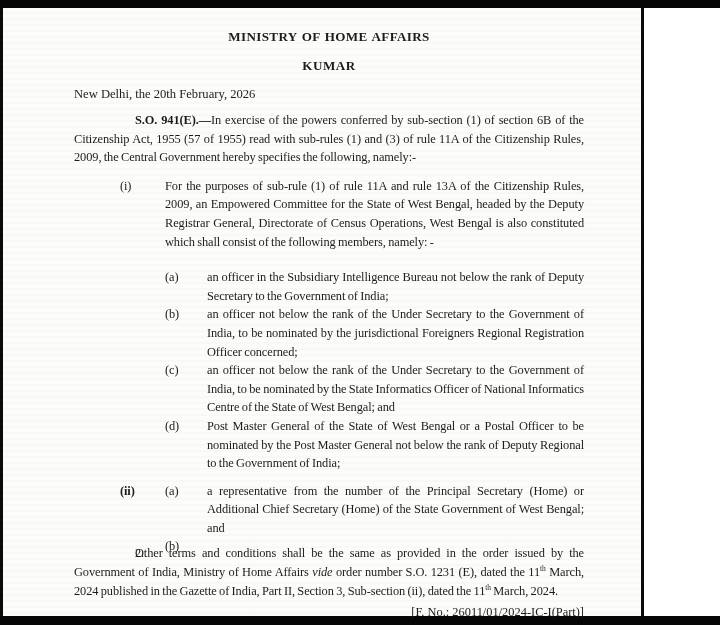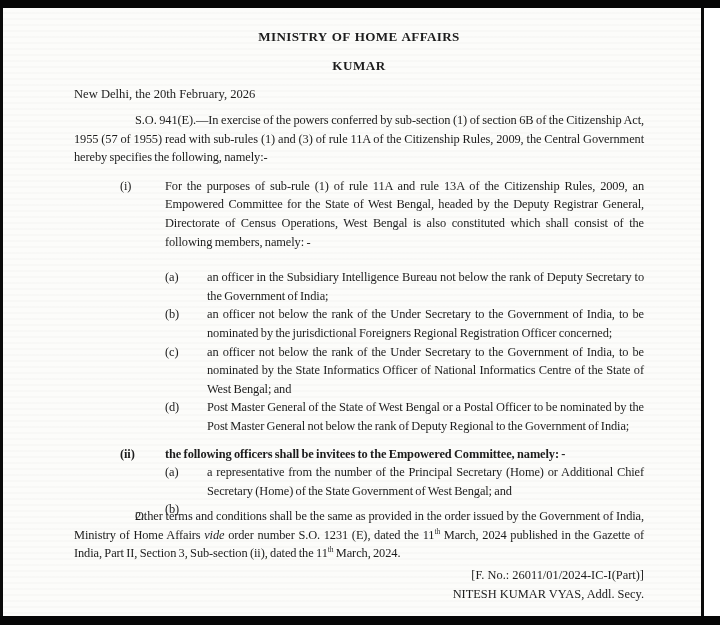--- a/index.html
+++ b/index.html
@@ -3,21 +3,21 @@
 <meta charset="utf-8">
 <style>
   html, body {
     margin: 0; padding: 0;
     width: 720px; height: 625px;
     overflow: hidden;
     background: #ffffff;
   }
   .page {
     position: relative;
-    width: 704px; height: 625px;
+    width: 644px; height: 625px;
     background:
       repeating-linear-gradient(180deg, rgba(0,0,0,0.015) 0 2px, rgba(255,255,255,0) 2px 6px),
       #fcfcfa;
     font-family: "Liberation Serif", serif;
     color: #1c1c1c;
     font-size: 12.4px;
     letter-spacing: -0.1px;
     word-spacing: -0.6px;
   }
   .bar-top    { position: absolute; top: 0; left: 0; width: 720px; height: 8px; background: #060606; }
@@ -36,21 +36,21 @@
     font-weight: bold; font-size: 13.1px; letter-spacing: 0.5px;
   }
   .h-date { margin-top: 13px; font-size: 12.6px; letter-spacing: 0; word-spacing: 0; }
 
   .opening {
     margin-top: 9px;
     text-align: justify;
     text-indent: 61px;
     line-height: 18.6px;
   }
-  .b  { font-weight: normal; }
+  .b  { font-weight: bold; }
   .it { font-style: italic; }
   .sup { vertical-align: super; font-size: 7.5px; line-height: 0; }
 
   .clause {
     position: relative;
     margin-top: 10px;
     padding-left: 91px;
     text-align: justify;
     line-height: 18.6px;
   }
@@ -108,21 +108,21 @@
       </div>
       <div class="subitem">
         <span class="marker">(c)</span><span>an officer not below the rank of the Under Secretary to the Government of India, to be nominated by the State Informatics Officer of National Informatics Centre of the State of West Bengal; and</span>
       </div>
       <div class="subitem">
         <span class="marker">(d)</span><span>Post Master General of the State of West Bengal or a Postal Officer to be nominated by the Post Master General not below the rank of Deputy Regional to the Government of India;</span>
       </div>
     </div>
 
     <div class="clause gap-ii">
-      <span class="marker">(ii)</span><span>the following officers shall be invitees to the Empowered Committee, namely: -</span>
+      <span class="marker">(ii)</span>
     </div>
 
     <div class="sublist">
       <div class="subitem">
         <span class="marker">(a)</span><span>a representative from the number of the Principal Secretary (Home) or Additional Chief Secretary (Home) of the State Government of West Bengal; and</span>
       </div>
       <div class="subitem">
         <span class="marker">(b)</span>
       </div>
     </div>

